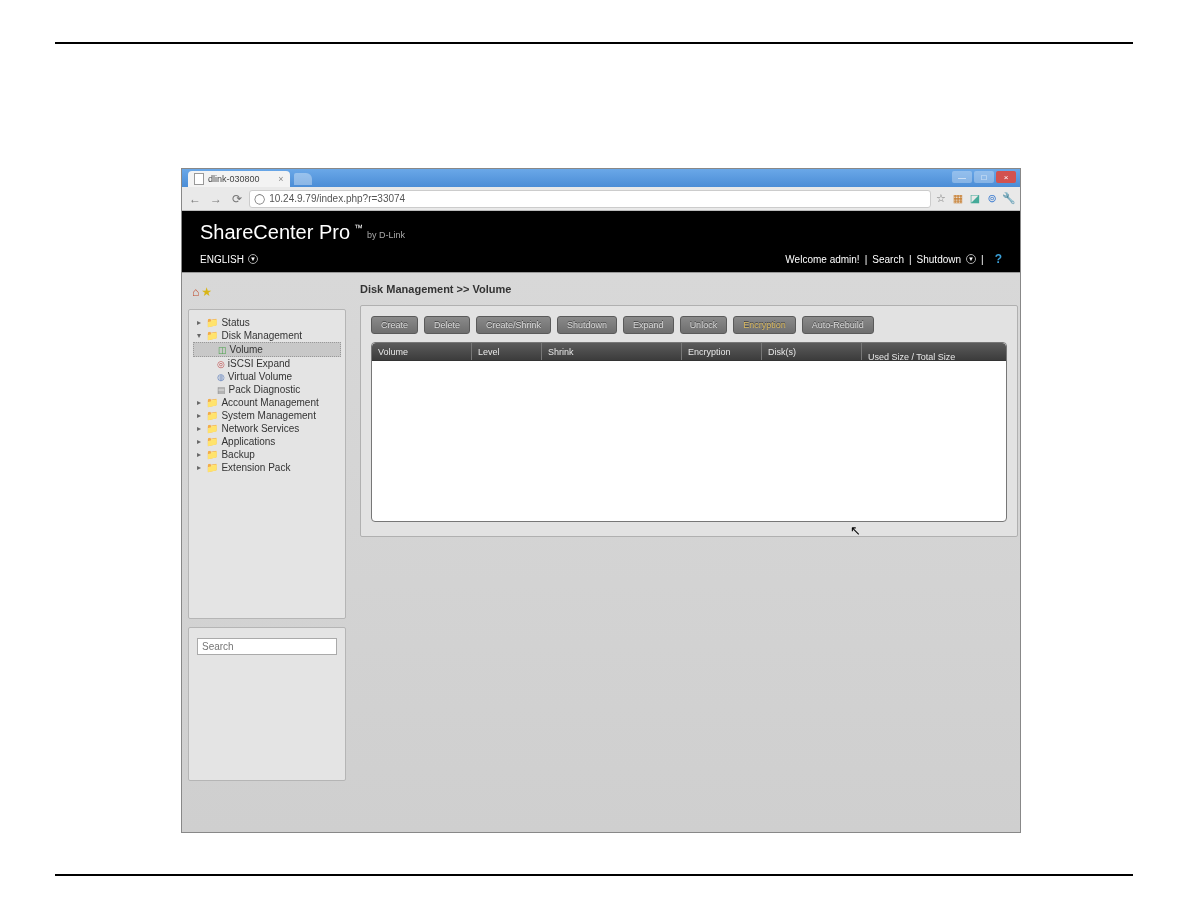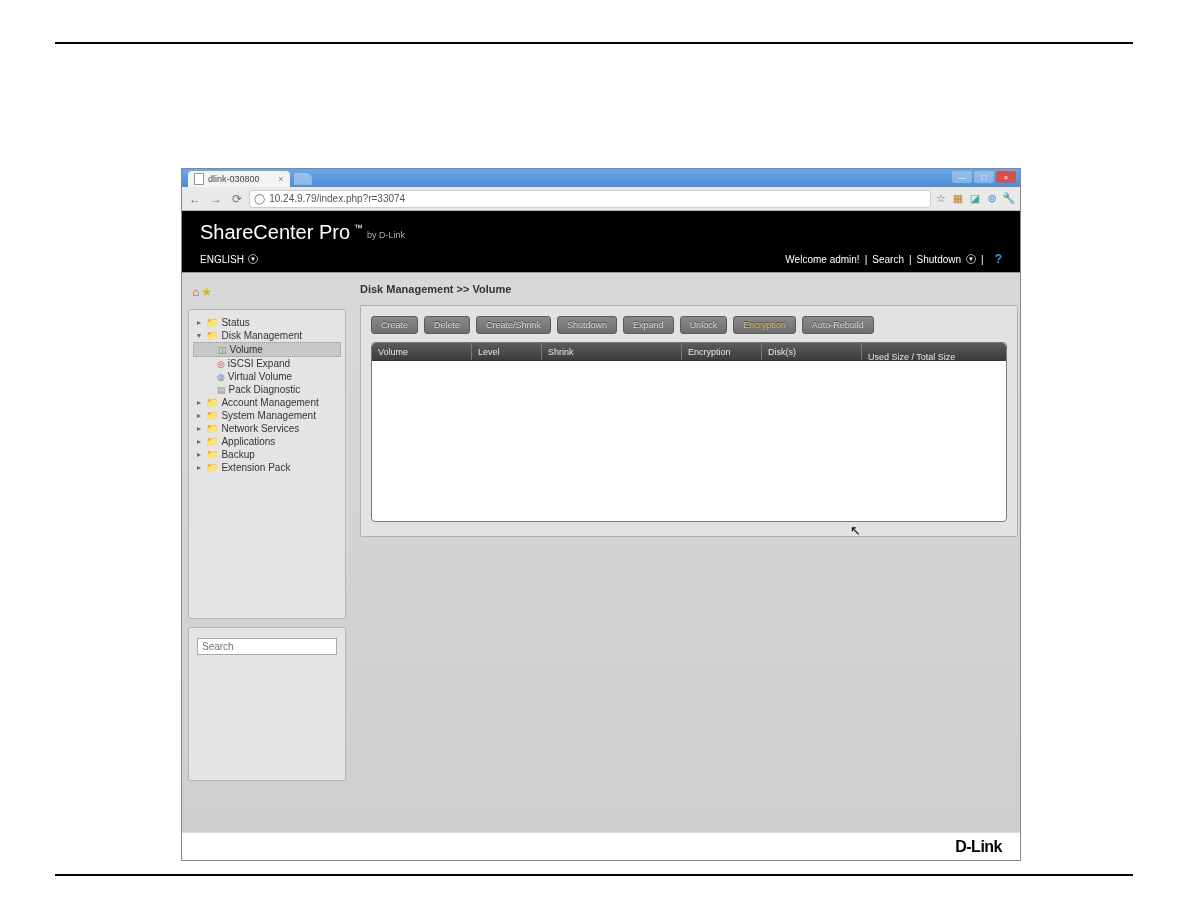--- a/index.html
+++ b/index.html
@@ -223,18 +223,15 @@
               <div class="gh" style="width: 80px;">Encryption</div>
               <div class="gh" style="width: 100px;">Disk(s)</div>
               <div class="gh" style="width: 125px;">Used Size / Total Size</div>
             </div>
           <div></div>
         </div>
       </div>
     </div>
   </div>
 
-  <div class="footer">
-    <span class="dlink-logo">D-Link</span>
-  </div>
 
   <div class="cursor">↖</div>
 </div>
 
 </body></html>

